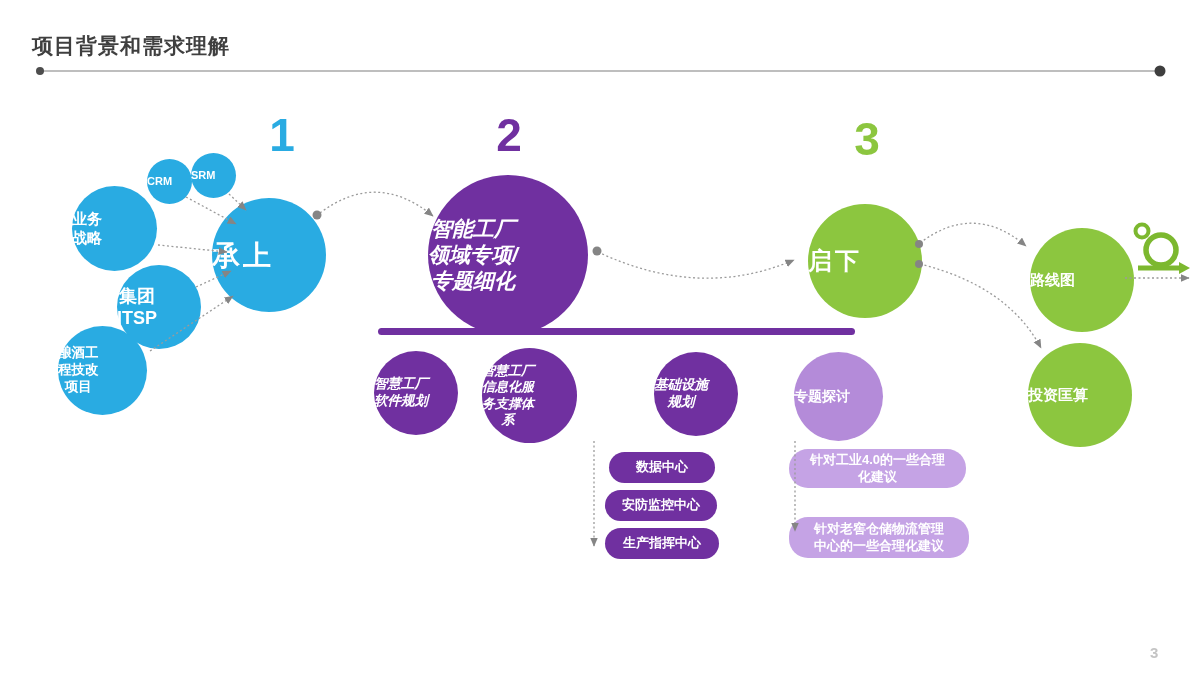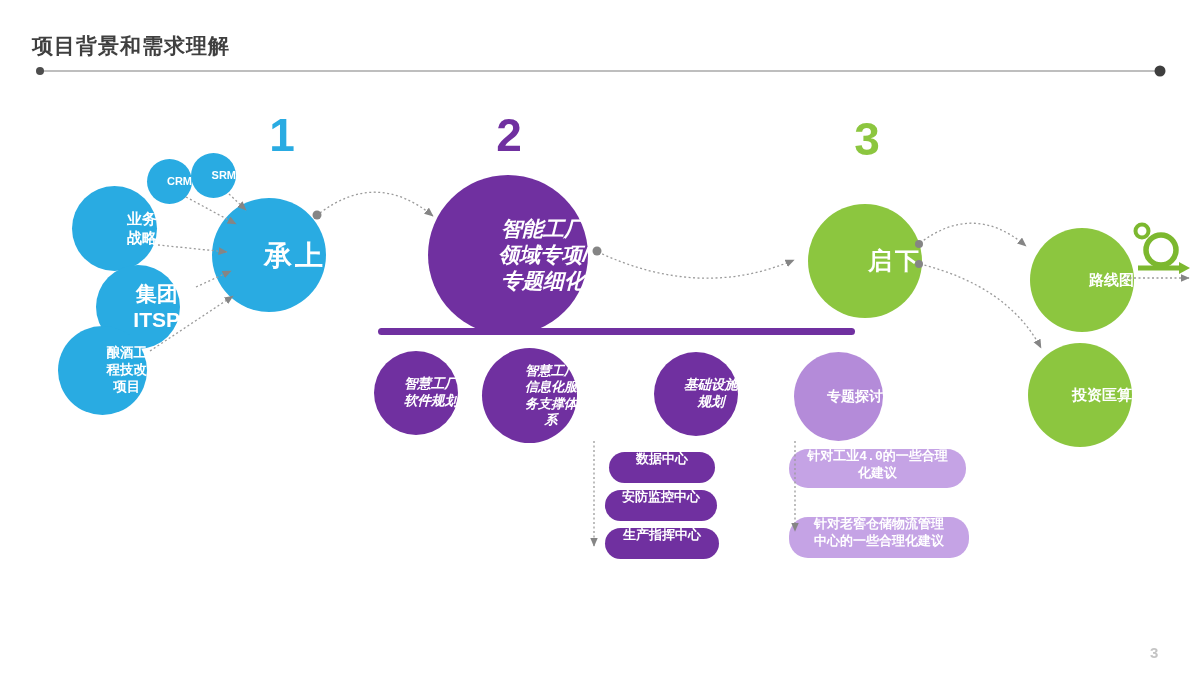--- a/index.html
+++ b/index.html
@@ -13,46 +13,46 @@
   }
   .title{
     position:absolute;left:32px;top:32px;font-size:21px;font-weight:bold;
     color:var(--title_text);letter-spacing:1px;
   }
   .num{position:absolute;font-size:46px;font-weight:bold;width:60px;text-align:center;line-height:1;}
   .n1{left:252px;top:112px;color:var(--blue);}
   .n2{left:479px;top:112px;color:var(--purple);}
   .n3{left:837px;top:116px;color:var(--green);}
   .circle{
-    position:absolute;border-radius:50%;display:flex;align-items:center;justify-content:flex-end;
+    position:absolute;border-radius:50%;display:flex;align-items:center;justify-content:flex-start;
     color:#fff;font-weight:bold;text-align:center;
   }
   .circle .lbl{white-space:pre-line;line-height:1.25;}
   .blue{background:var(--blue);}
   .purple{background:var(--purple);font-style:italic;}
   .lpurple{background:var(--light_purple);}
   .green{background:var(--green);}
   
   .c-crm{left:147px;top:159px;width:45px;height:45px;font-size:11px;}
   .c-srm{left:191px;top:153px;width:45px;height:45px;font-size:11px;}
   .c-biz{left:72px;top:186px;width:85px;height:85px;font-size:15px;}
-  .c-itsp{left:96px;top:265px;width:84px;height:84px;font-size:21px;}
+  .c-itsp{left:117px;top:265px;width:84px;height:84px;font-size:18px;}
   .c-brew{left:58px;top:326px;width:89px;height:89px;font-size:13.5px;}
   .c-chengshang{left:212px;top:198px;width:114px;height:114px;font-size:28px;letter-spacing:3px;}
   
   .c-hub2{left:428px;top:175px;width:160px;height:160px;font-size:21px;}
   .divider-bar{position:absolute;left:378px;top:328px;width:477px;height:7px;border-radius:4px;background:var(--purple);}
   .c-a1{left:374px;top:351px;width:84px;height:84px;font-size:13.5px;}
   .c-a2{left:482px;top:348px;width:95px;height:95px;font-size:13px;}
   .c-a3{left:587px;top:352px;width:86px;height:86px;font-size:13.5px;}
   .c-a4{left:654px;top:352px;width:84px;height:84px;font-size:13.5px;}
   .c-a5{left:794px;top:352px;width:89px;height:89px;font-size:14px;}
   .pill{
     position:absolute;border-radius:16px;background:var(--purple);color:#fff;font-weight:bold;
-    display:flex;justify-content:center;font-size:13px;text-align:center;font-family:Liberation Mono, monospace;
+    display:flex;align-items:center;justify-content:center;font-size:13px;text-align:center;
   }
   .pill .lbl{white-space:pre-line;line-height:1.3;}
   .p-1{left:609px;top:452px;width:106px;height:31px;}
   .p-2{left:605px;top:490px;width:112px;height:31px;}
   .p-3{left:605px;top:528px;width:114px;height:31px;}
   .pill.light{background:var(--pill_purple);border-radius:19px;}
   .p-t1{left:789px;top:449px;width:177px;height:39px;}
   .p-t2{left:789px;top:517px;width:180px;height:41px;}
   
   .c-qixia{left:808px;top:204px;width:114px;height:114px;font-size:24px;letter-spacing:3px;}

